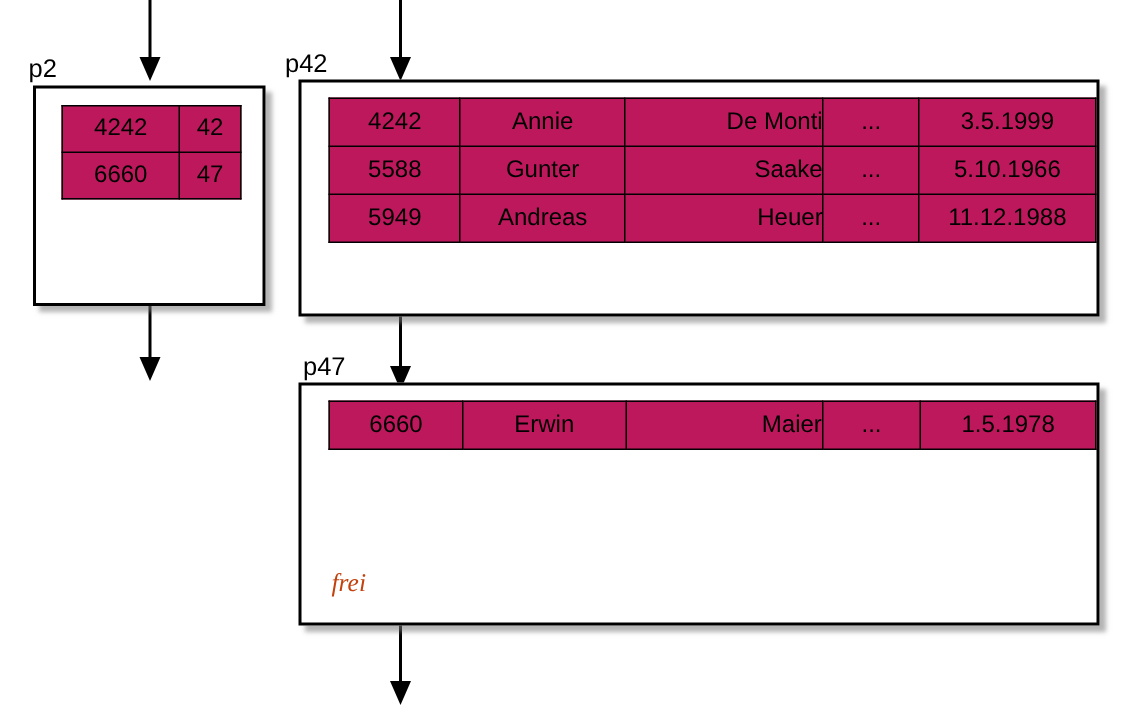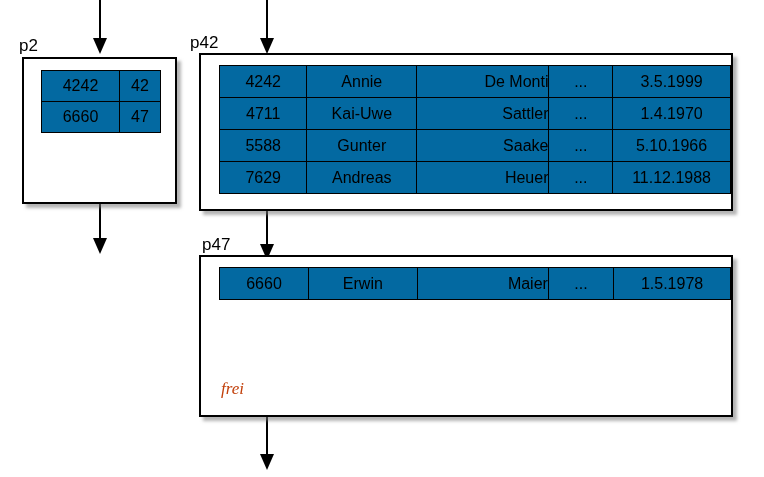--- a/index.html
+++ b/index.html
@@ -29,21 +29,21 @@
   .block {
     position: absolute;
     background: #ffffff;
     border: 2px solid #000000;
     box-shadow: 4px 4px 3px rgba(120,120,120,0.55);
     box-sizing: border-box;
   }
   table.grid {
     border-collapse: collapse;
     table-layout: fixed;
-    background: #0369a1;
+    background: #be185d;
   }
   table.grid td {
     border: 1px solid #000000;
     text-align: center;
     font-size: 16px;
     color: #000;
     font-family: "Liberation Sans", sans-serif;
     padding: 0;
     height: 30px;
     white-space: nowrap;
@@ -172,35 +172,28 @@
     <table class="grid rec" id="p42-table">
       <tbody>
           <tr>
         <td class="c0">4242</td>
         <td class="c1">Annie</td>
         <td class="c2">De Monti</td>
         <td class="c3">...</td>
         <td class="c4">3.5.1999</td>
       </tr>
       <tr>
-        <td class="c0">4711</td>
-        <td class="c1">Kai-Uwe</td>
-        <td class="c2">Sattler</td>
-        <td class="c3">...</td>
-        <td class="c4">1.4.1970</td>
-      </tr>
-      <tr>
         <td class="c0">5588</td>
         <td class="c1">Gunter</td>
         <td class="c2">Saake</td>
         <td class="c3">...</td>
         <td class="c4">5.10.1966</td>
       </tr>
       <tr>
-        <td class="c0">7629</td>
+        <td class="c0">5949</td>
         <td class="c1">Andreas</td>
         <td class="c2">Heuer</td>
         <td class="c3">...</td>
         <td class="c4">11.12.1988</td>
       </tr>
     </tbody>
       </table>
   </div>
 
   <div class="label" style="left:202px; top:236px;">p47</div>

